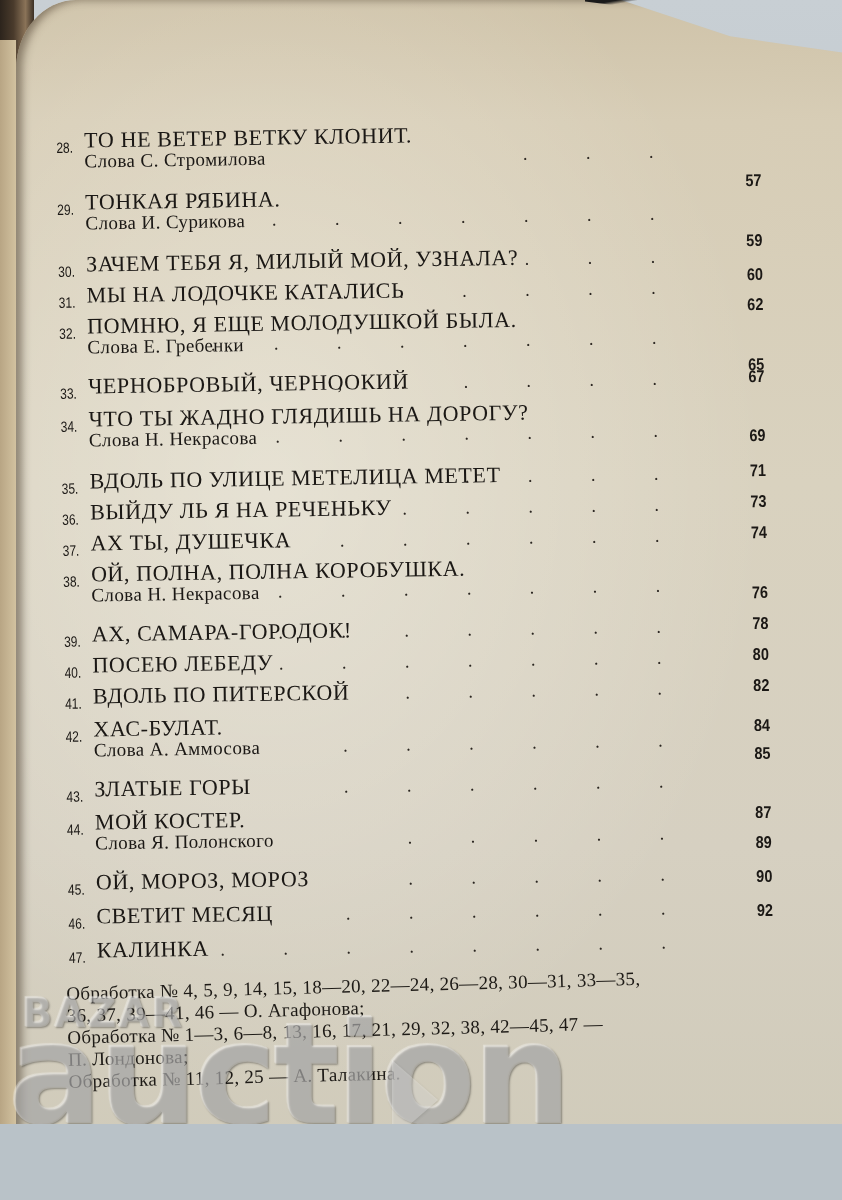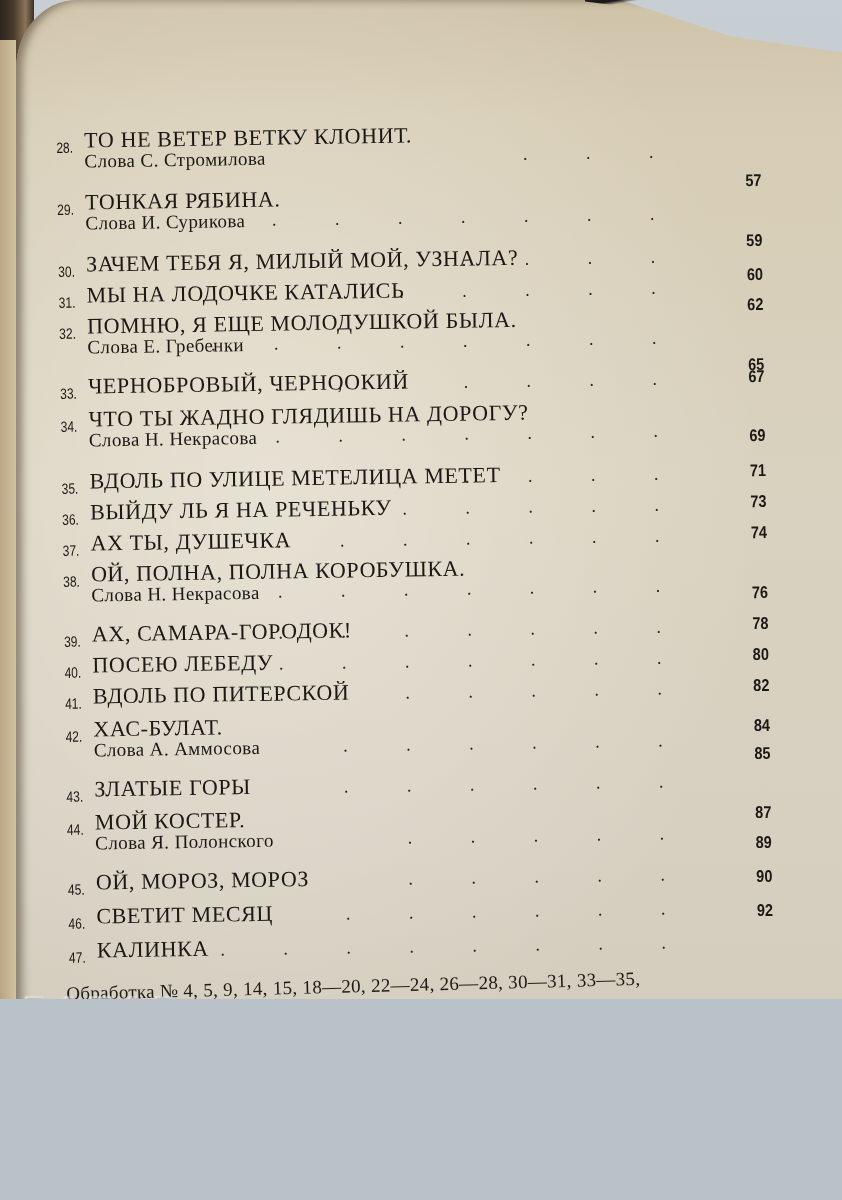--- a/index.html
+++ b/index.html
@@ -6,21 +6,21 @@
       margin: 0;
       padding: 0;
       width: 842px;
       height: 1200px;
       overflow: hidden;
       background: #b9c2c8;
     }
     .scene {
       position: relative;
       width: 842px;
-      height: 999px;
+      height: 1124px;
       overflow: hidden;
       background: linear-gradient(180deg, #c8cfd4 0%, #aeb7bd 100%);
     }
     .cover-left {
       position: absolute;
       left: 0; top: 0;
       width: 34px; height: 1200px;
       background: linear-gradient(90deg, #2c241c 0%, #4a3b2c 40%, #8a7358 75%, #3b3025 100%);
     }
     .page-left-edge {

